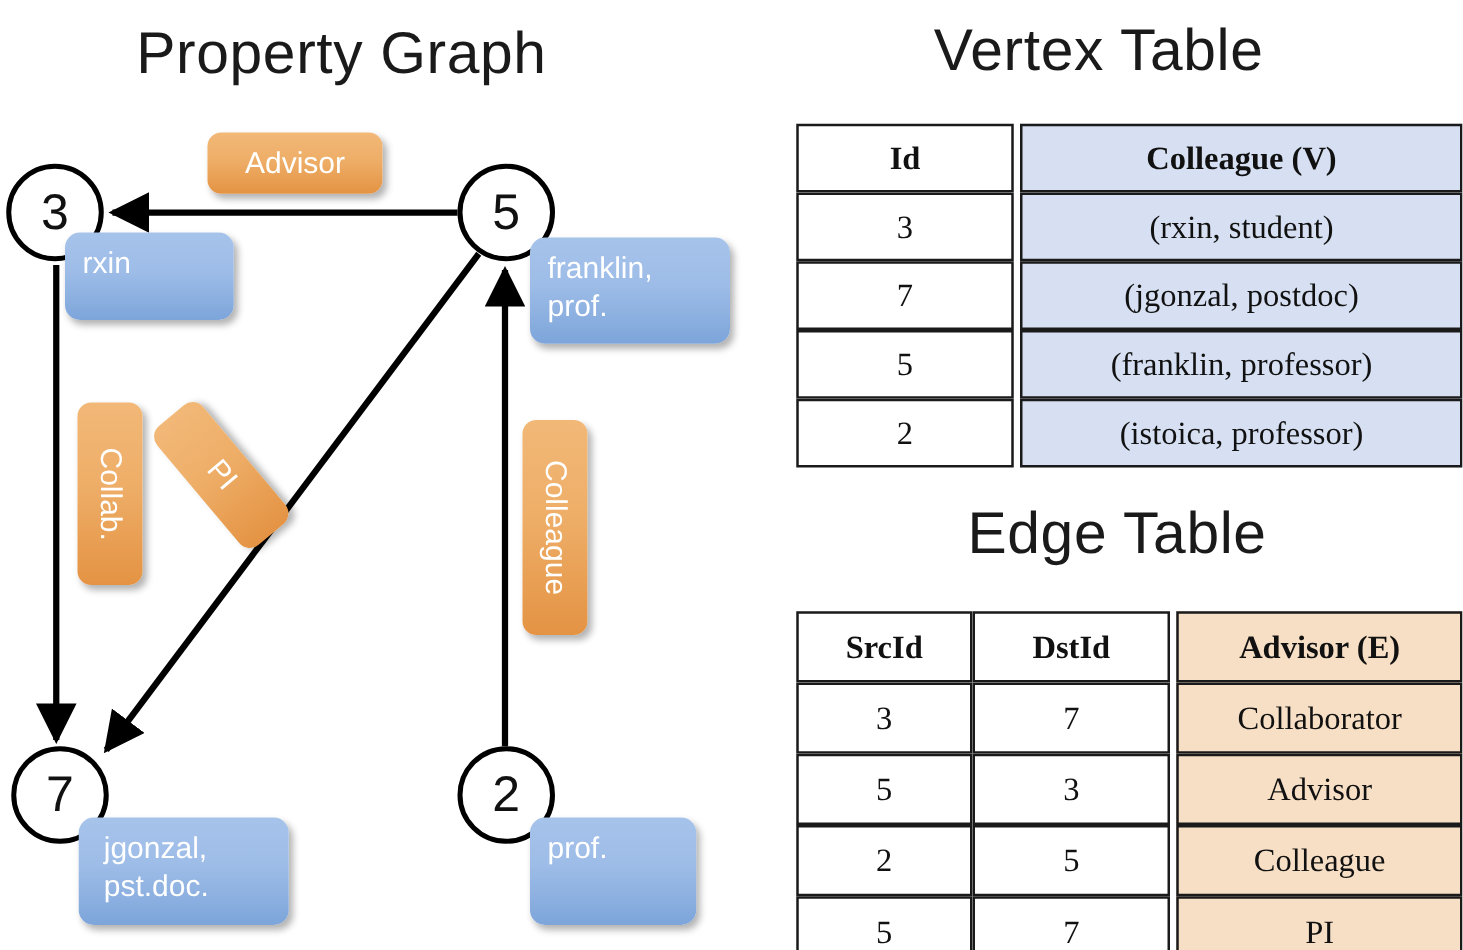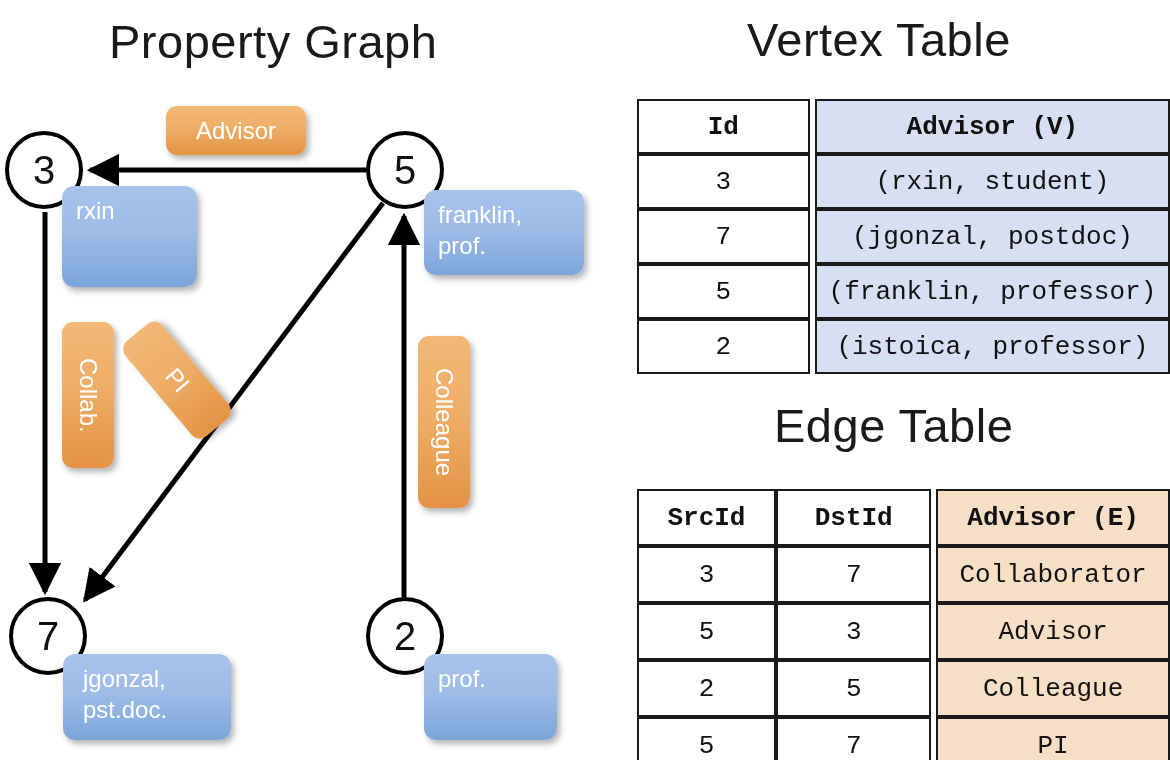--- a/index.html
+++ b/index.html
@@ -98,21 +98,21 @@
     text-orientation: mixed;
     white-space: nowrap;
   }
   .edge-label.rot > span { white-space: nowrap; }
 
   
   .tbl {
     position: absolute;
     border-collapse: separate;
     border-spacing: 0;
-    font-family: Liberation Mono, monospace;
+    font-family: Liberation Serif, serif;
     padding-left: 45px;
   }
   .tbl td, .tbl th {
     border: 2px solid #1a1a1a;
     font-weight: 300;
     font-size: 26px;
     text-align: center;
     padding: 0;
     background: #ffffff;
     color: #111;
@@ -164,21 +164,21 @@
     <line x1="383" y1="203" x2="85" y2="600" stroke="#000" stroke-width="5" marker-end="url(#arrow)"></line>
 
     <line x1="404" y1="597" x2="404" y2="216" stroke="#000" stroke-width="5" marker-end="url(#arrow)"></line>
   </svg>
 
   <div class="vertex" id="v3" style="left:5px; top:131px;">3</div>
   <div class="vertex" id="v5" style="left:366px; top:131px;">5</div>
   <div class="vertex" id="v7" style="left:9px; top:597px;">7</div>
   <div class="vertex" id="v2" style="left:366px; top:597px;">2</div>
 
-  <div class="prop-blue" style="left:62px; top:186px; width:135px; height:101px;">
+  <div class="prop-blue" style="left:52px; top:186px; width:135px; height:70px;">
     <div>rxin</div>
   </div>
 
   <div class="prop-blue" style="left:424px; top:190px; width:160px; height:85px;">
     <div>franklin,</div>
     <div>prof.</div>
   </div>
 
   <div class="prop-blue" style="left:63px; top:654px; width:168px; height:86px;padding-left:20px;">
     <div>jgonzal,</div>
@@ -205,21 +205,21 @@
     <span>PI</span>
   </div>
 
 </div>
 
 <table class="tbl" id="vertex-table">
   <thead>
     <tr>
       <th class="c-id">Id</th>
       <td class="spacer-col"></td>
-      <th class="c-prop cell-blue">Advisor (V)</th>
+      <th class="c-prop cell-blue">Colleague (V)</th>
     </tr>
   </thead>
   <tbody>
     <tr>
       <td class="c-id">3</td>
       <td class="spacer-col"></td>
       <td class="c-prop cell-blue">(rxin, student)</td>
     </tr>
     <tr>
       <td class="c-id">7</td>

